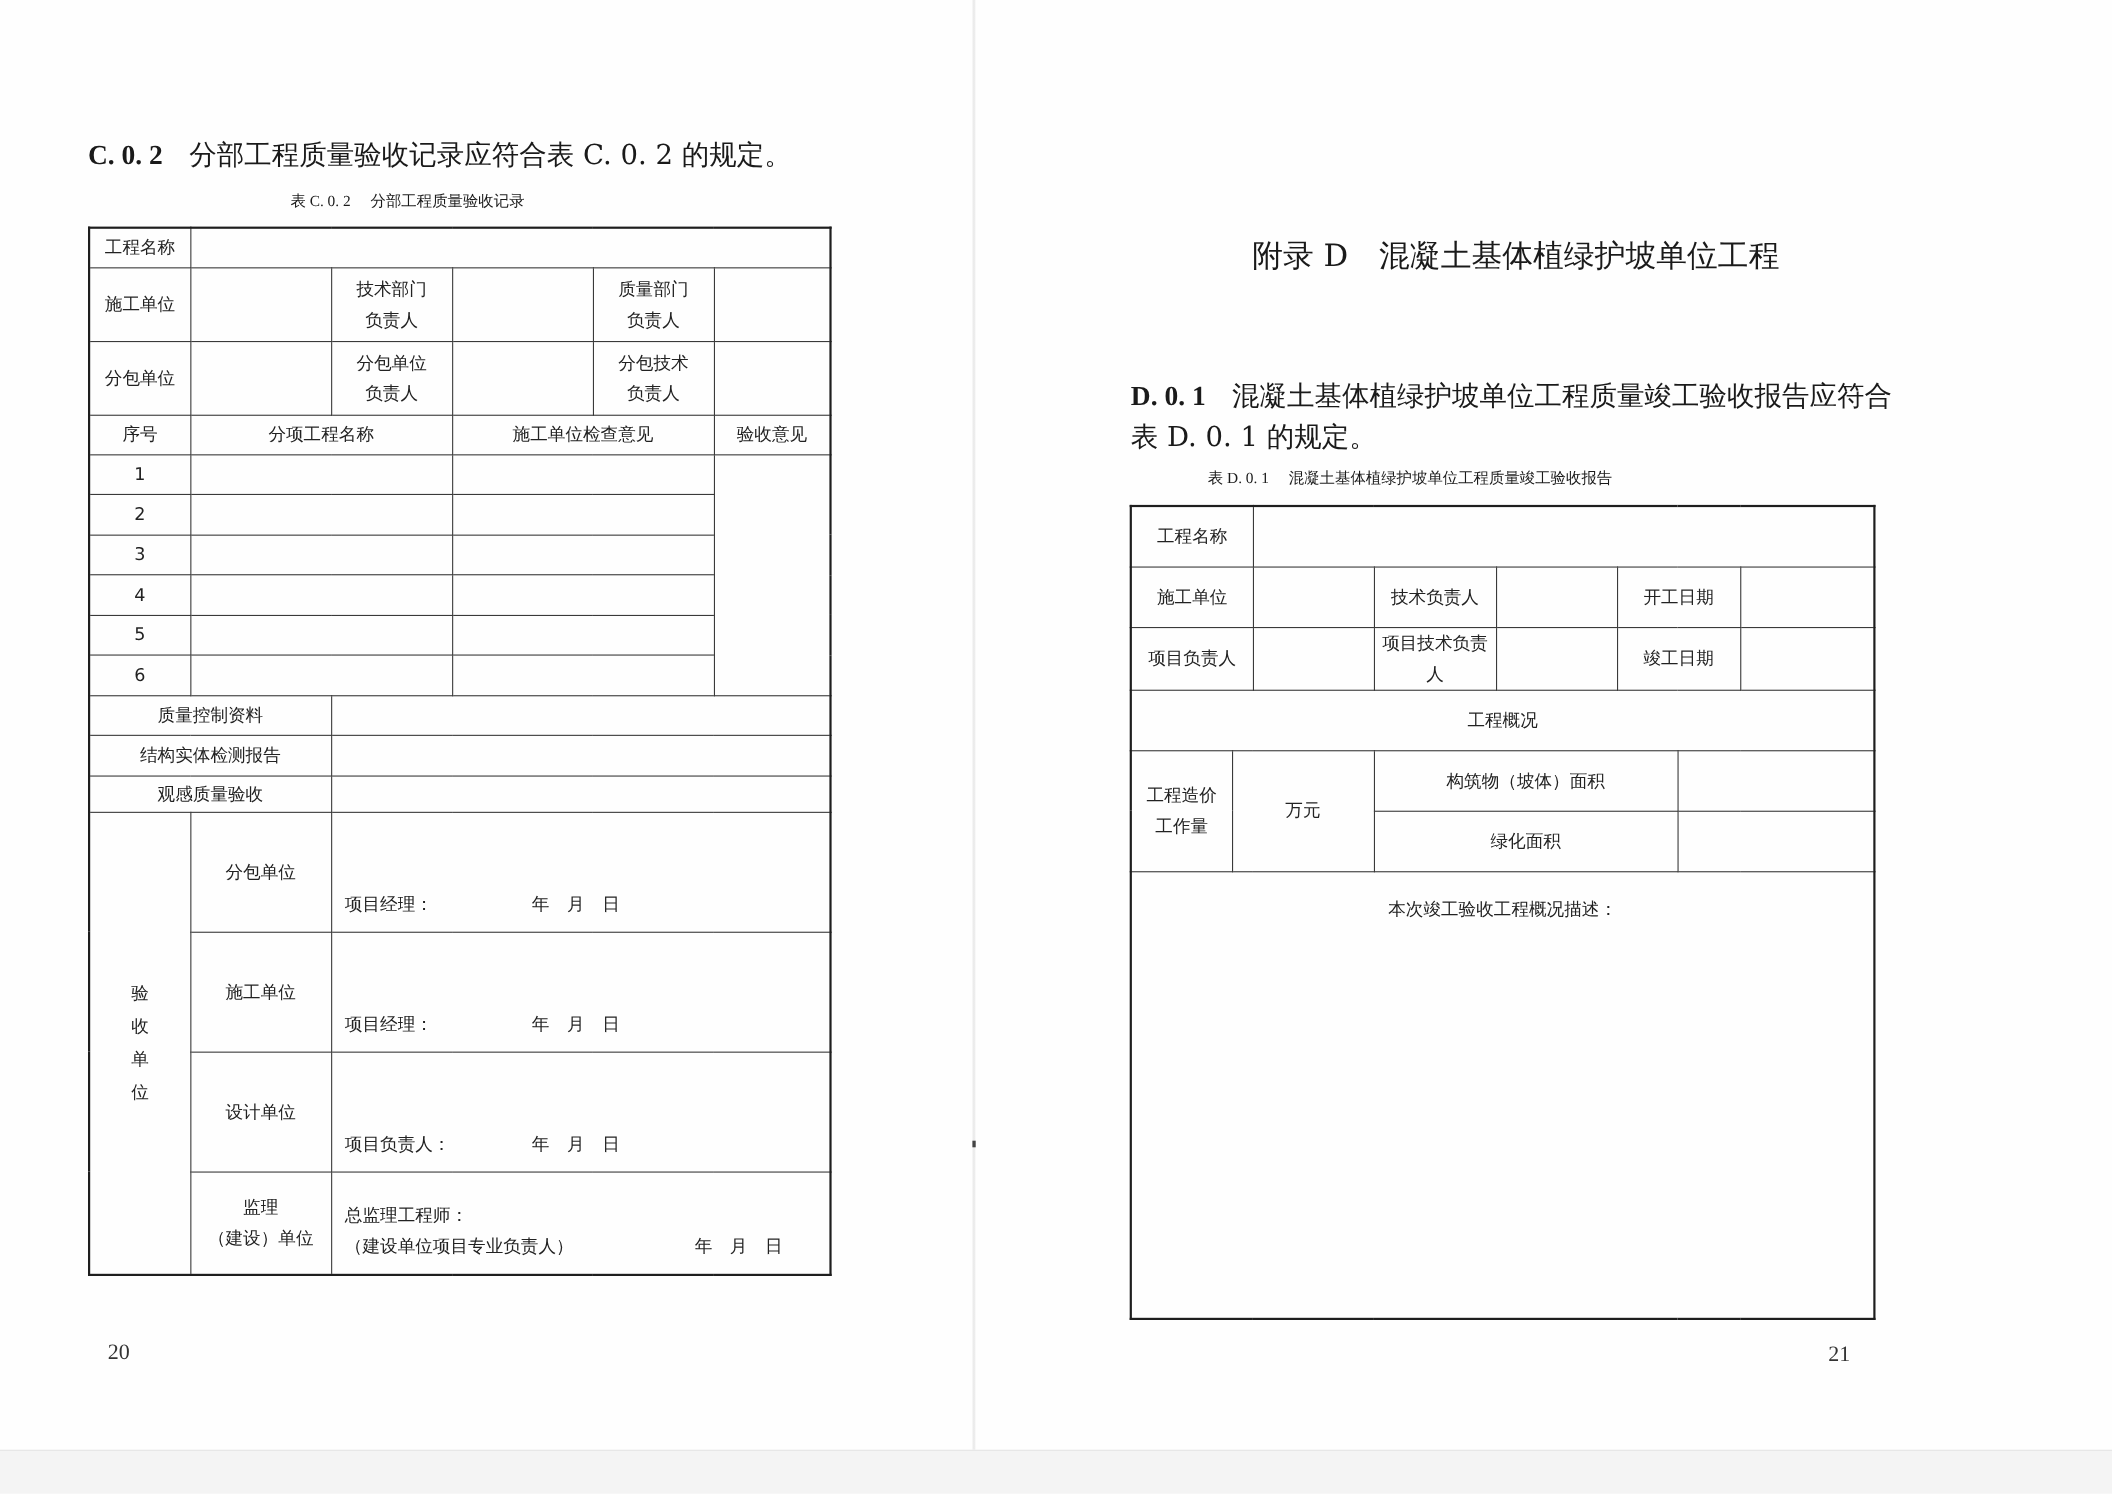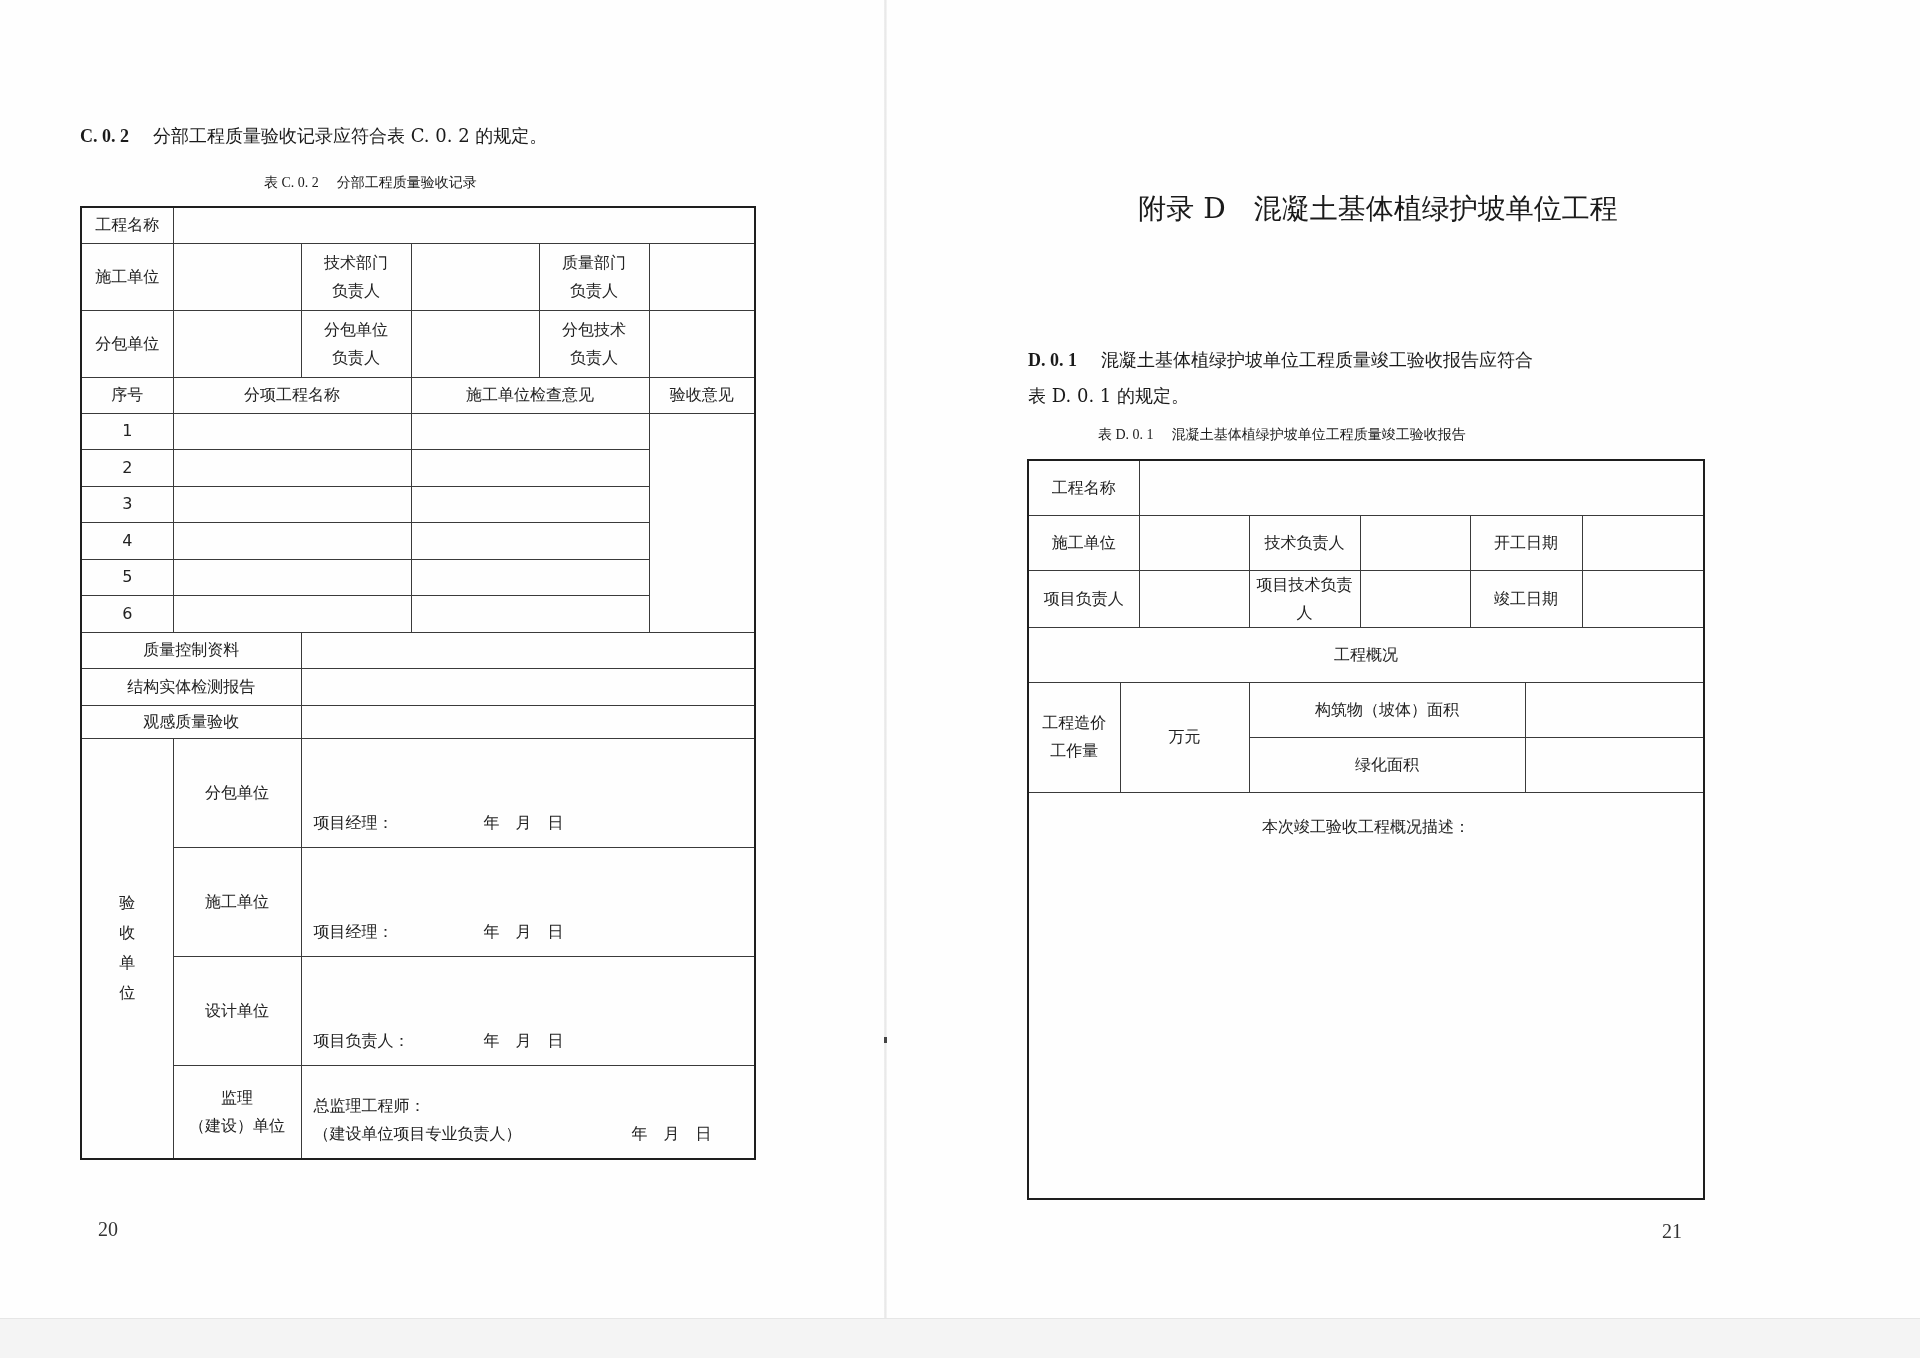--- a/index.html
+++ b/index.html
@@ -7,21 +7,21 @@
     width:1920px; height:1358px; position:relative; overflow:hidden;
     background:#ffffff;
     font-family:"DejaVu Serif","Liberation Serif",serif;
     color:#1a1a1a;
   }
   .spread { position:absolute; left:0; top:0; width:1920px; height:1318px; background:#fefefe; }
   .bottom-strip { position:absolute; left:0; top:1318px; width:1920px; height:40px; background:#f4f4f4; border-top:1px solid #e6e6e6; }
   .gutter { position:absolute; left:884px; top:0; width:3px; height:1318px; background:linear-gradient(90deg,#f0f0f0,#e9e9e9,#f7f7f7); }
   .gutter-mark { position:absolute; left:884px; top:1037px; width:3px; height:6px; background:#444; }
   .abs { position:absolute; white-space:nowrap; }
-  .clause { font-size:18px; }
+  .clause { font-size:25px; }
   .clause b { font-family:"Liberation Serif",serif; font-weight:bold; margin-right:24px; }
   .caption { font-size:14px; font-weight:normal; font-family:"DejaVu Sans","Liberation Sans",sans-serif; }
   .caption .num { font-family:"Liberation Serif",serif; margin-right:18px; }
   .appendix-title { font-size:28px; text-align:center; line-height:42px; }
   .page-num { font-size:20px; font-family:"Liberation Serif",serif; color:#333; }
 
   table.form { position:absolute; border-collapse:collapse; table-layout:fixed; font-size:16px; font-family:"DejaVu Sans","Liberation Sans",sans-serif; color:#222; }
   table.form td { border:1.4px solid #3a3a3a; text-align:center; vertical-align:middle; padding:0; line-height:28px; }
   table.form { border:2px solid #1e1e1e; }
   .sign { text-align:left !important; vertical-align:bottom !important; padding:0 0 10px 12px !important;font-family:Liberation Serif, serif; }
@@ -150,21 +150,21 @@
     <td colspan="4" class="sign">
       <span>总监理工程师：</span><br>
       <span style="display:inline-block;width:318px">（建设单位项目专业负责人）</span><span class="date">年　月　日</span>
     </td>
   </tr>
 </tbody>
   </table>
 
 <div class="abs page-num" style="left:98px;top:1218px;">20</div>
 
-<div class="abs appendix-title" style="left:1028px;top:188px;width:700px;">
+<div class="abs appendix-title" style="left:1028px;top:212px;width:700px;">
   <div>附录 D　混凝土基体植绿护坡单位工程</div>
 </div>
 
 <div class="abs clause" style="left:1028px;top:342px;line-height:36px;">
   <b>D. 0. 1</b><span>混凝土基体植绿护坡单位工程质量竣工验收报告应符合</span><br>
   <span>表 D. 0. 1 的规定。</span>
 </div>
 
 <div class="abs caption" style="left:1098px;top:426px;">
   <span class="num">表 D. 0. 1</span><span>混凝土基体植绿护坡单位工程质量竣工验收报告</span>

